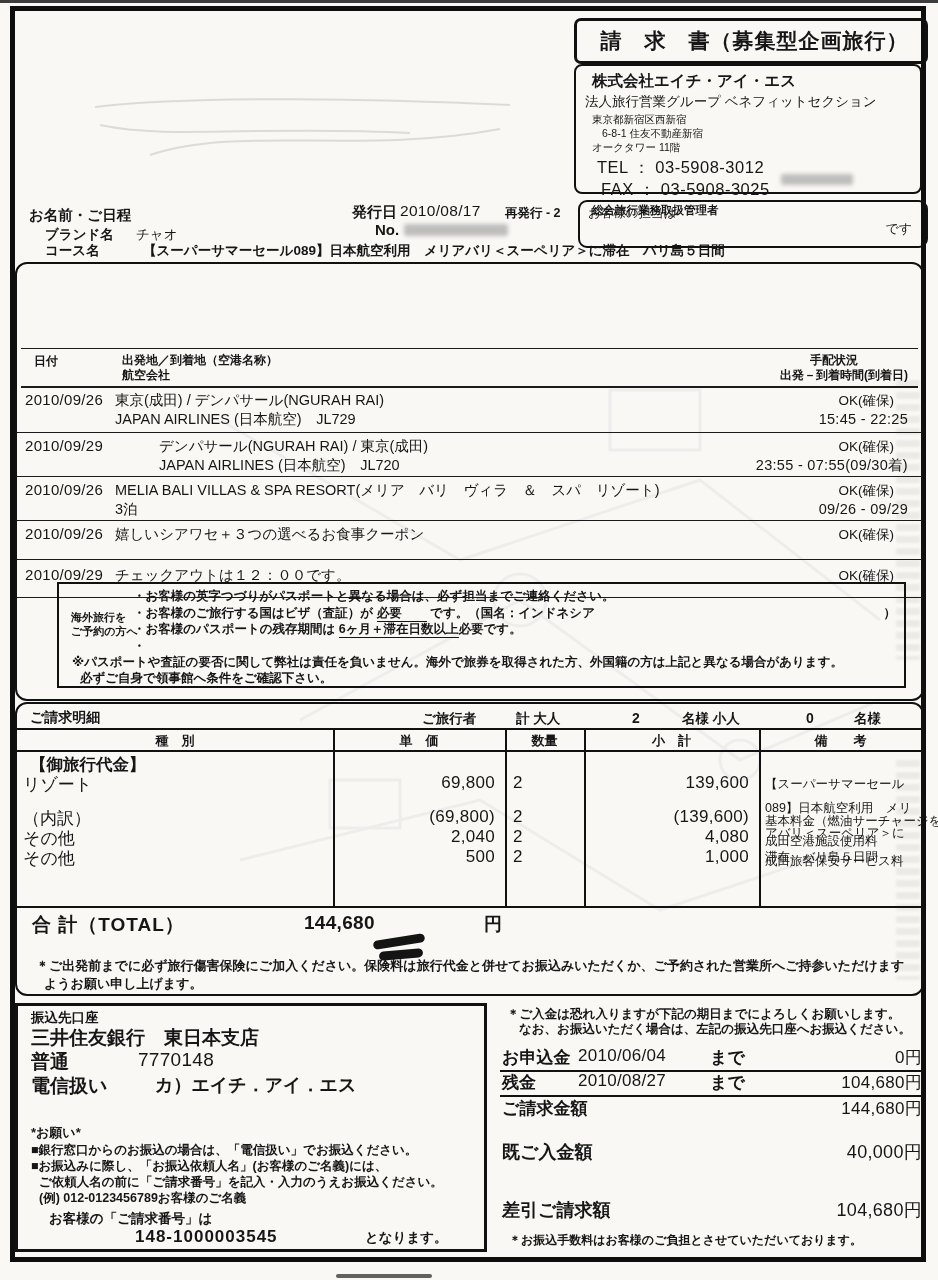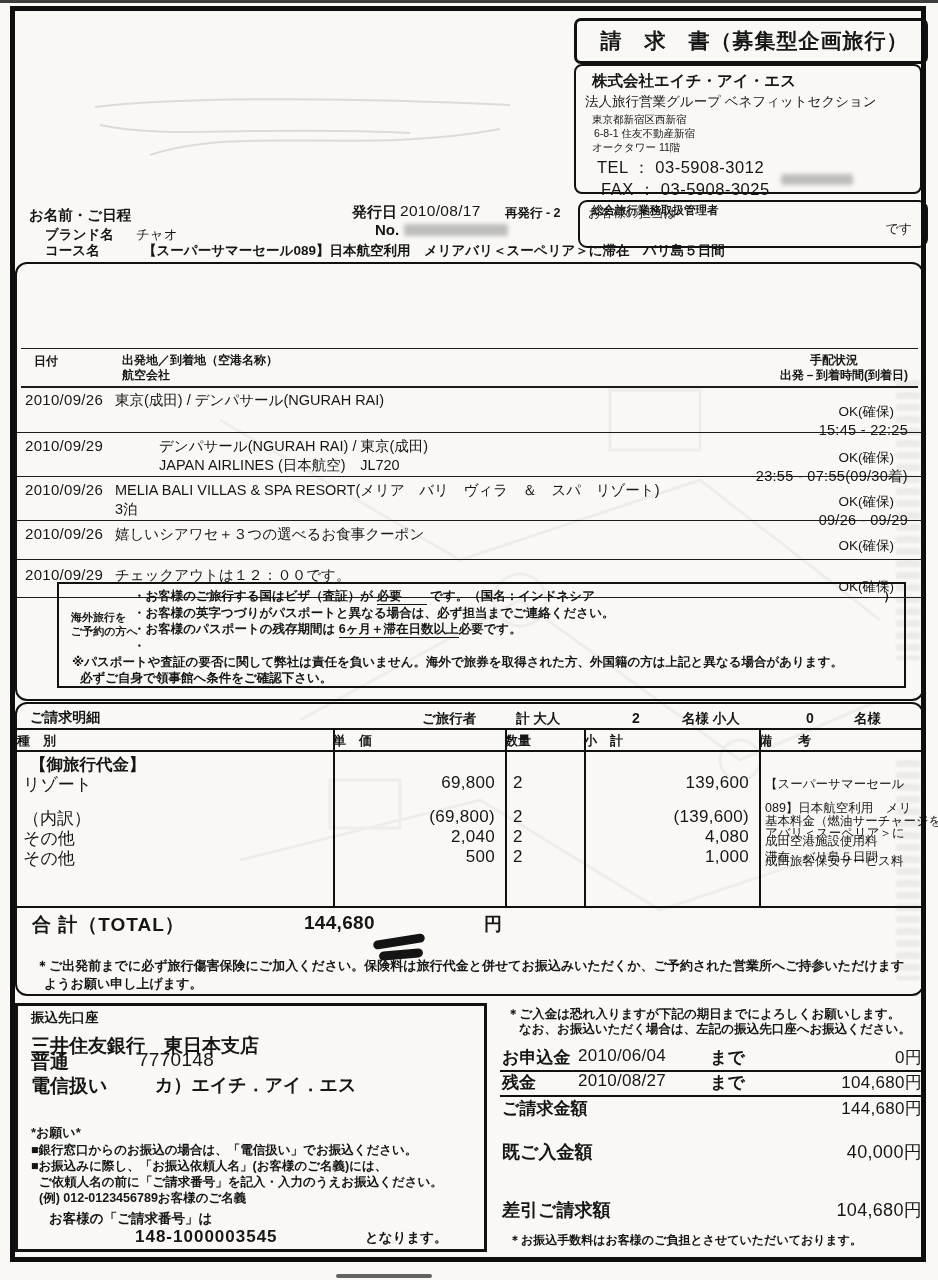--- a/index.html
+++ b/index.html
@@ -15,25 +15,25 @@
   .b{font-weight:bold;padding-left:7px;}
   .smudge{position:absolute;background:#8e8e8e;filter:blur(2px);opacity:.55;border-radius:2px;}
   .scribble{position:absolute;background:#141414;border-radius:5px;}
   .ghost{position:absolute;opacity:.12;filter:blur(1px);
          background:repeating-linear-gradient(180deg,#8a8a8a 0 7px,transparent 7px 12px);}
   .artifact{position:absolute;opacity:.06;}
   .u{border-bottom:1.5px solid #161616;padding-bottom:1px;}
   
   .it-date{position:absolute;left:8px;font-size:15px;letter-spacing:.3px;}
   .it-main{position:absolute;left:98px;font-size:14.5px;line-height:19px;}
-  .it-status{position:absolute;right:14px;text-align:right;font-size:13.5px;line-height:19px;margin-top:11px;}
+  .it-status{position:absolute;right:14px;text-align:right;font-size:13.5px;line-height:19px;}
   .it-status .st1{margin-right:14px;}
   .it-status .st2{font-size:14.5px;margin-right:0;}
   
-  .bt-head{position:absolute;top:28px;font-size:13px;font-weight:bold;}
+  .bt-head{position:absolute;top:28px;font-size:13px;font-weight:bold;text-align:center;}
   .b-cell{position:absolute;font-size:17px;}
   .b-rem{position:absolute;left:748px;width:152px;font-size:12.5px;line-height:1.95;}
   .num{letter-spacing:.3px;}
   .pay-row{position:absolute;left:500px;width:424px;height:24px;font-size:17px;}
   .pay-row .lb{position:absolute;left:2px;font-weight:bold;}
   .pay-row .dt{position:absolute;left:78px;}
   .pay-row .md{position:absolute;left:210px;font-weight:bold;}
   .pay-row .am{position:absolute;right:2px;}
 </style>
 </head>
@@ -63,21 +63,21 @@
   <div class="frame"></div>
 
   <div class="box rbox" style="left:574px;top:18px;width:348px;height:40px;border-width:3px;border-radius:7px;">
     <div class="b" style="font-size:21px;text-align:center;margin-top:6px;letter-spacing:1px;">請　求　書（募集型企画旅行）</div>
   </div>
 
   <div class="box rbox" style="left:574px;top:64px;width:348px;height:130px;border-radius:8px;padding:5px 9px;box-sizing:border-box;">
     <div class="b" style="font-size:15.5px;">株式会社エイチ・アイ・エス</div>
     <div style="font-size:13.5px;margin-top:1px;">法人旅行営業グループ ベネフィットセクション</div>
     <div style="font-size:10.5px;margin-left:7px;margin-top:2px;">東京都新宿区西新宿</div>
-    <div style="font-size:10.5px;margin-left:9px;">6-8-1 住友不動産新宿</div>
+    <div style="font-size:10.5px;margin-left:17px;">6-8-1 住友不動産新宿</div>
     <div style="font-size:10.5px;margin-left:7px;">オークタワー 11階</div>
     <div style="font-size:16.5px;margin-left:12px;margin-top:2px;letter-spacing:.5px;">TEL ： 03-5908-3012</div>
     <div style="font-size:16.5px;margin-left:16px;letter-spacing:.5px;">FAX ： 03-5908-3025</div>
     <div class="b" style="font-size:11.5px;margin-top:2px;">総合旅行業務取扱管理者</div>
     <div class="smudge" style="left:205px;top:108px;width:72px;height:11px;"></div>
   </div>
 
   <div class="abs b" style="left:345px;top:203px;font-size:15px;">発行日</div>
   <div class="abs num" style="left:400px;top:202px;font-size:15.5px;">2010/08/17</div>
   <div class="abs" style="left:505px;top:205px;font-size:12.5px;font-weight:bold;">再発行 - 2</div>
@@ -105,20 +105,21 @@
     <div class="b" style="position:absolute;right:14px;top:89px;font-size:12px;line-height:15px;text-align:right;">
       <div style="margin-right:50px;">手配状況</div>
       <div>出発－到着時間(到着日)</div>
     </div>
     <div class="hline" style="left:4px;right:4px;top:122px;border-top-width:2px;"></div>
 
     <div>
       <div class="it-date num" style="top:127px;">2010/09/26</div>
       <div class="it-main" style="top:127px;">
         <div>東京(成田) / デンパサール(NGURAH RAI)</div>
+        <div>JAPAN AIRLINES (日本航空)　JL729</div>
       </div>
       <div class="it-status" style="top:127px;">
         <div class="st1">OK(確保)</div>
         <div class="st2 num">15:45 - 22:25</div>
       </div>
     </div>
     <div class="hline" style="left:0;right:0;top:168px;"></div>
 
     <div>
       <div class="it-date num" style="top:173px;">2010/09/29</div>
@@ -167,24 +168,24 @@
       </div>
     </div>
     <div class="hline" style="left:0;right:0;top:333px;"></div>
 
     <div class="box" style="left:40px;top:318px;width:845px;height:102px;border-width:2px;">
       <div class="b" style="position:absolute;left:5px;top:26px;font-size:11px;line-height:14px;">
         <div>海外旅行を</div>
         <div>ご予約の方へ</div>
       </div>
       <div style="position:absolute;left:74px;top:4px;right:8px;font-size:12.5px;line-height:16.5px;font-weight:bold;">
+        <div>・お客様の英字つづりがパスポートと異なる場合は、必ず担当までご連絡ください。</div>
         <div>
           <span>・お客様のご旅行する国はビザ（査証）が </span><span class="u">必要　　</span><span> です。（国名：インドネシア</span><span style="float:right;">）</span>
         </div>
-        <div>・お客様の英字つづりがパスポートと異なる場合は、必ず担当までご連絡ください。</div>
         <div>
           <span>・お客様のパスポートの残存期間は </span><span class="u">6ヶ月＋滞在日数以上</span><span>必要です。</span>
         </div>
         <div>・</div>
       </div>
       <div class="b" style="position:absolute;left:6px;top:70px;right:4px;font-size:12.5px;">※パスポートや査証の要否に関して弊社は責任を負いません。海外で旅券を取得された方、外国籍の方は上記と異なる場合があります。</div>
       <div class="b" style="position:absolute;left:14px;top:86px;font-size:12.5px;">必ずご自身で領事館へ条件をご確認下さい。</div>
     </div>
   </div>
 
@@ -248,21 +249,21 @@
     <div class="b" style="position:absolute;left:460px;top:208px;font-size:18px;">円</div>
     <div class="scribble" style="left:356px;top:233px;width:52px;height:9px;transform:rotate(-9deg);"></div>
     <div class="scribble" style="left:362px;top:246px;width:44px;height:9px;transform:rotate(-5deg);"></div>
 
     <div class="b" style="position:absolute;left:12px;top:253px;font-size:13px;white-space:nowrap;">＊ご出発前までに必ず旅行傷害保険にご加入ください。保険料は旅行代金と併せてお振込みいただくか、ご予約された営業所へご持参いただけます</div>
     <div class="b" style="position:absolute;left:20px;top:271px;font-size:13px;">ようお願い申し上げます。</div>
   </div>
 
   <div class="box" style="left:15px;top:1003px;width:466px;height:243px;border-width:3px;">
     <div class="b" style="position:absolute;left:6px;top:3px;font-size:13.5px;">振込先口座</div>
-    <div class="b" style="position:absolute;left:6px;top:19px;font-size:19px;margin-top:8px;">三井住友銀行　東日本支店</div>
+    <div class="b" style="position:absolute;left:6px;top:19px;font-size:19px;">三井住友銀行　東日本支店</div>
     <div class="b" style="position:absolute;left:6px;top:43px;font-size:19px;">普通</div>
     <div class="num" style="position:absolute;left:120px;top:43px;font-size:19px;">7770148</div>
     <div class="b" style="position:absolute;left:6px;top:67px;font-size:19px;">電信扱い</div>
     <div class="b" style="position:absolute;left:130px;top:67px;font-size:18px;">カ）エイチ．アイ．エス</div>
     <div class="b" style="position:absolute;left:6px;top:118px;font-size:13px;">*お願い*</div>
     <div class="b" style="position:absolute;left:6px;top:152px;font-size:12.5px;">■お振込みに際し、「お振込依頼人名」(お客様のご名義)には、</div>
     <div class="b" style="position:absolute;left:6px;top:136px;font-size:12.5px;">■銀行窓口からのお振込の場合は、「電信扱い」でお振込ください。</div>
     <div class="b" style="position:absolute;left:14px;top:168px;font-size:12.5px;">ご依頼人名の前に「ご請求番号」を記入・入力のうえお振込ください。</div>
     <div class="b" style="position:absolute;left:14px;top:184px;font-size:12.5px;">(例) 012-0123456789お客様のご名義</div>
     <div class="b" style="position:absolute;left:24px;top:204px;font-size:13.5px;">お客様の「ご請求番号」は</div>

